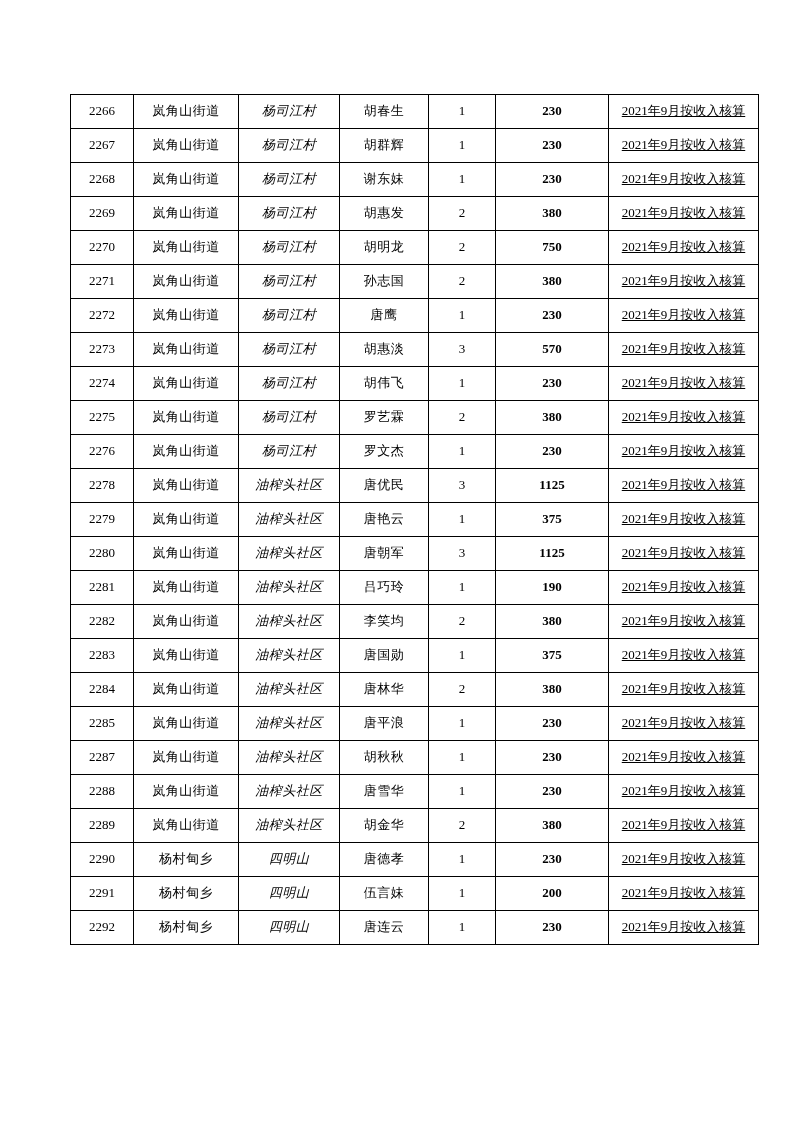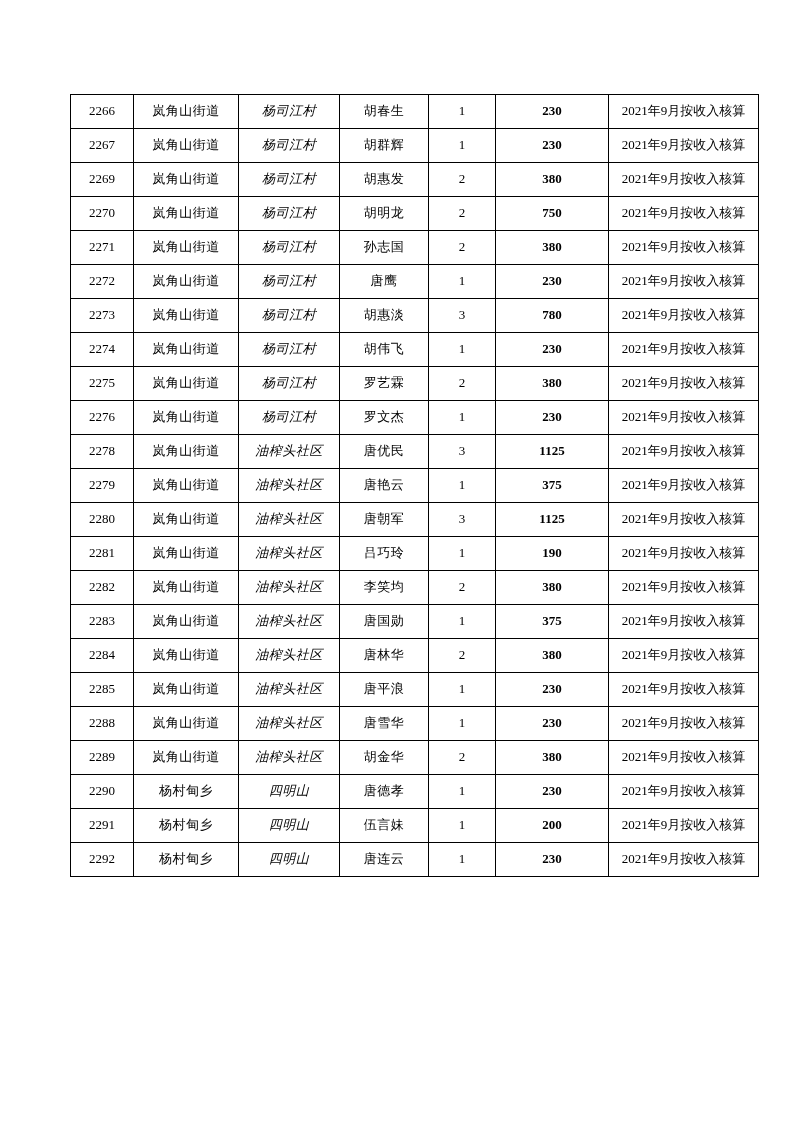--- a/index.html
+++ b/index.html
@@ -34,21 +34,21 @@
     line-height: 1.1;
     padding: 0 2px;
     font-family: "Liberation Serif", "DejaVu Serif", serif;
   }
   td.c-id      { width: 58px; }
   td.c-street  { width: 100px; }
   td.c-village { width: 96px; font-style: italic; }
   td.c-name    { width: 84px; }
   td.c-count   { width: 62px; }
   td.c-amount  { width: 108px; font-weight: bold; }
-  td.c-note    { width: 145px; }
+  td.c-note    { width: 145px; text-decoration: underline; }
   .cjk {
     font-family: "DejaVu Sans", "Liberation Sans", sans-serif;
     font-size: 13px;
     letter-spacing: 0.5px;
   }
   .num {
     font-family: "Liberation Serif", "DejaVu Serif", serif;
     font-size: 13.5px;
   }
   .note {
@@ -76,20 +76,29 @@
         <tr>
           <td class="c-id num">2267</td>
           <td class="c-street cjk">岚角山街道</td>
           <td class="c-village cjk">杨司江村</td>
           <td class="c-name cjk">胡群辉</td>
           <td class="c-count num">1</td>
           <td class="c-amount num">230</td>
           <td class="c-note note">2021年9月按收入核算</td>
         </tr>
         <tr>
+          <td class="c-id num">2268</td>
+          <td class="c-street cjk">岚角山街道</td>
+          <td class="c-village cjk">杨司江村</td>
+          <td class="c-name cjk">谢东妹</td>
+          <td class="c-count num">1</td>
+          <td class="c-amount num">230</td>
+          <td class="c-note note">2021年9月按收入核算</td>
+        </tr>
+        <tr>
           <td class="c-id num">2269</td>
           <td class="c-street cjk">岚角山街道</td>
           <td class="c-village cjk">杨司江村</td>
           <td class="c-name cjk">胡惠发</td>
           <td class="c-count num">2</td>
           <td class="c-amount num">380</td>
           <td class="c-note note">2021年9月按收入核算</td>
         </tr>
         <tr>
           <td class="c-id num">2270</td>
@@ -117,21 +126,21 @@
           <td class="c-count num">1</td>
           <td class="c-amount num">230</td>
           <td class="c-note note">2021年9月按收入核算</td>
         </tr>
         <tr>
           <td class="c-id num">2273</td>
           <td class="c-street cjk">岚角山街道</td>
           <td class="c-village cjk">杨司江村</td>
           <td class="c-name cjk">胡惠淡</td>
           <td class="c-count num">3</td>
-          <td class="c-amount num">780</td>
+          <td class="c-amount num">570</td>
           <td class="c-note note">2021年9月按收入核算</td>
         </tr>
         <tr>
           <td class="c-id num">2274</td>
           <td class="c-street cjk">岚角山街道</td>
           <td class="c-village cjk">杨司江村</td>
           <td class="c-name cjk">胡伟飞</td>
           <td class="c-count num">1</td>
           <td class="c-amount num">230</td>
           <td class="c-note note">2021年9月按收入核算</td>
@@ -215,20 +224,29 @@
           <td class="c-name cjk">唐林华</td>
           <td class="c-count num">2</td>
           <td class="c-amount num">380</td>
           <td class="c-note note">2021年9月按收入核算</td>
         </tr>
         <tr>
           <td class="c-id num">2285</td>
           <td class="c-street cjk">岚角山街道</td>
           <td class="c-village cjk">油榨头社区</td>
           <td class="c-name cjk">唐平浪</td>
+          <td class="c-count num">1</td>
+          <td class="c-amount num">230</td>
+          <td class="c-note note">2021年9月按收入核算</td>
+        </tr>
+        <tr>
+          <td class="c-id num">2287</td>
+          <td class="c-street cjk">岚角山街道</td>
+          <td class="c-village cjk">油榨头社区</td>
+          <td class="c-name cjk">胡秋秋</td>
           <td class="c-count num">1</td>
           <td class="c-amount num">230</td>
           <td class="c-note note">2021年9月按收入核算</td>
         </tr>
         <tr>
           <td class="c-id num">2288</td>
           <td class="c-street cjk">岚角山街道</td>
           <td class="c-village cjk">油榨头社区</td>
           <td class="c-name cjk">唐雪华</td>
           <td class="c-count num">1</td>

